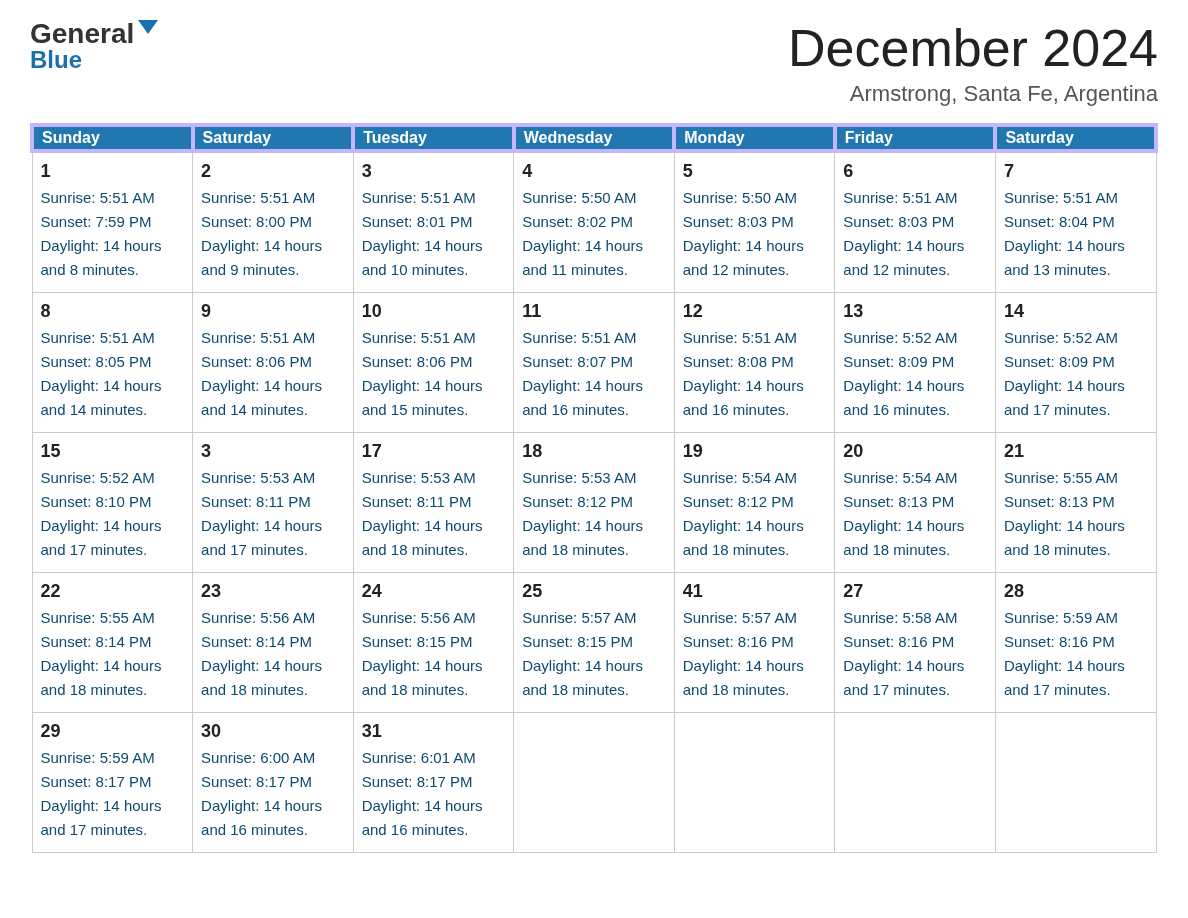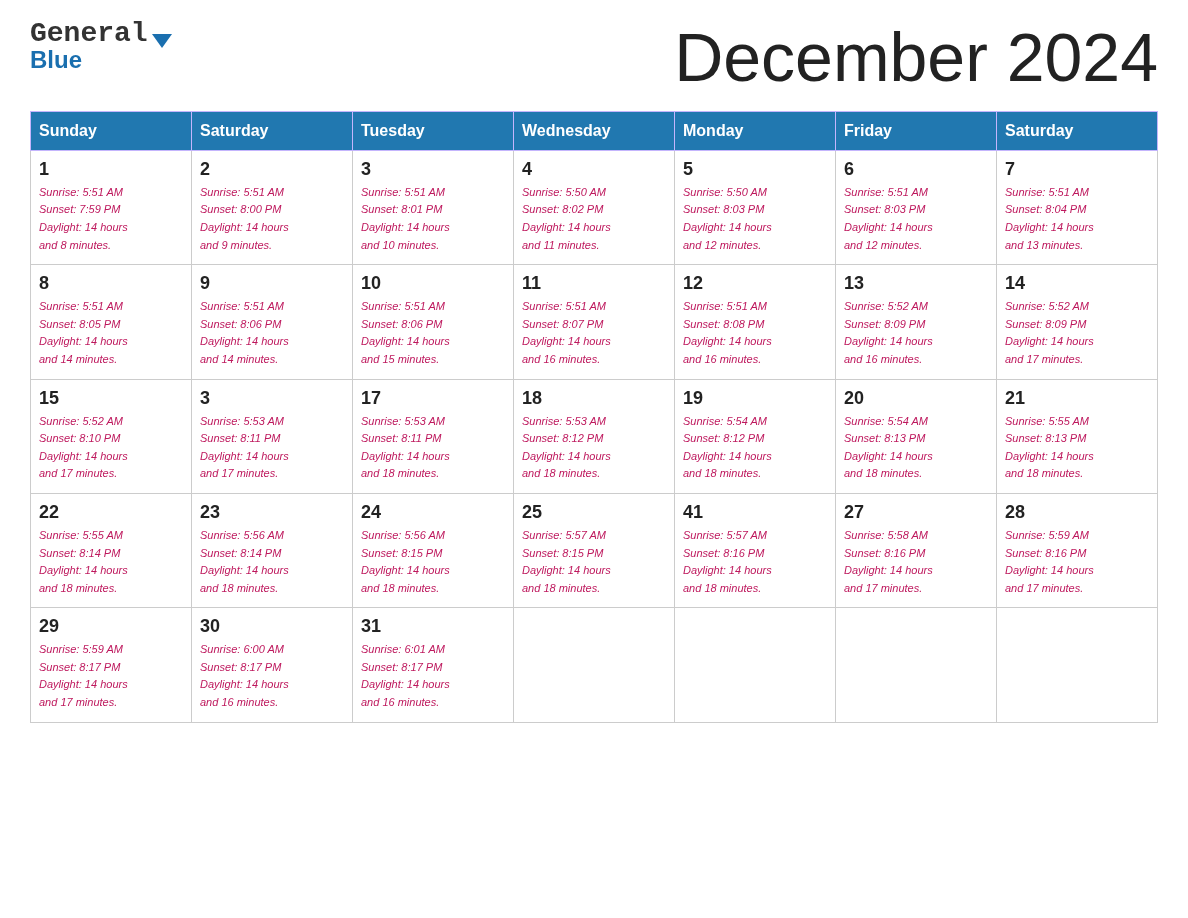--- a/index.html
+++ b/index.html
@@ -39,72 +39,70 @@
       height: 0;
       border-left: 10px solid transparent;
       border-right: 10px solid transparent;
       border-bottom: 14px solid #1a6faf;
       margin-left: 4px;
       vertical-align: middle;
       transform: rotate(180deg);
     }
     .logo-row {
       display: flex;
-      align-items: flex-end;
-      font-family: Liberation Mono, monospace;
+      align-items: flex-start;
     }
     .title-area {
       text-align: right;
     }
     .month-title {
-      font-size: 68px;
+      font-size: 52px;
       font-weight: normal;
       color: #222;
       line-height: 1.1;
     }
     .location-title {
       font-size: 22px;
       color: #555;
       margin-top: 4px;
     }
     .calendar-table {
       width: 100%;
       border-collapse: collapse;
       table-layout: fixed;
     }
     .calendar-table thead tr th {
       background-color: #2178b0;
       color: #fff;
       font-size: 16px;
       font-weight: bold;
-      padding: 10px 8px;
+      padding: 2px 8px;
       text-align: left;
-      border: 1px solid #c4b5fd;
+      border: 4px solid #c4b5fd;
     }
     .calendar-table tbody tr td {
       vertical-align: top;
       padding: 8px 8px 10px 8px;
       border: 1px solid #ccc;
       font-size: 13px;
       color: #333;
       background: #fff;
       height: 110px;
     }
     .day-number {
       font-size: 18px;
       font-weight: bold;
       color: #222;
       margin-bottom: 4px;
       display: block;
     }
     .day-info {
-      font-size: 11px;
-      color: #be185d;
+      font-size: 15px;
+      color: #0c4a6e;
       line-height: 1.6;
-      font-style: italic;
     }
     .empty-cell {
       background: #fff;
     }
     .row-divider td {
       border-top: 2px solid #2178b0;
     }
   </style>
 </head>
 <body>
@@ -114,20 +112,21 @@
     <div class="logo-row">
       <span class="logo-text-general">General</span>
       <span class="logo-icon"></span>
     </div>
     <div>
       <span class="logo-text-blue">Blue</span>
     </div>
   </div>
   <div class="title-area">
     <div class="month-title">December 2024</div>
+    <div class="location-title">Armstrong, Santa Fe, Argentina</div>
   </div>
 </div>
 
 <table class="calendar-table">
   <thead>
     <tr>
 
     <th>Sunday</th>
         <th>Saturday</th>
         <th>Tuesday</th>

